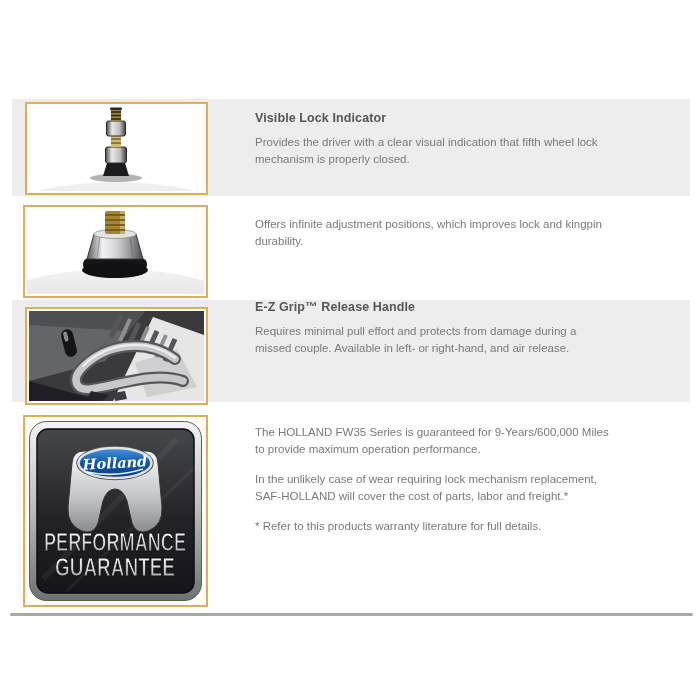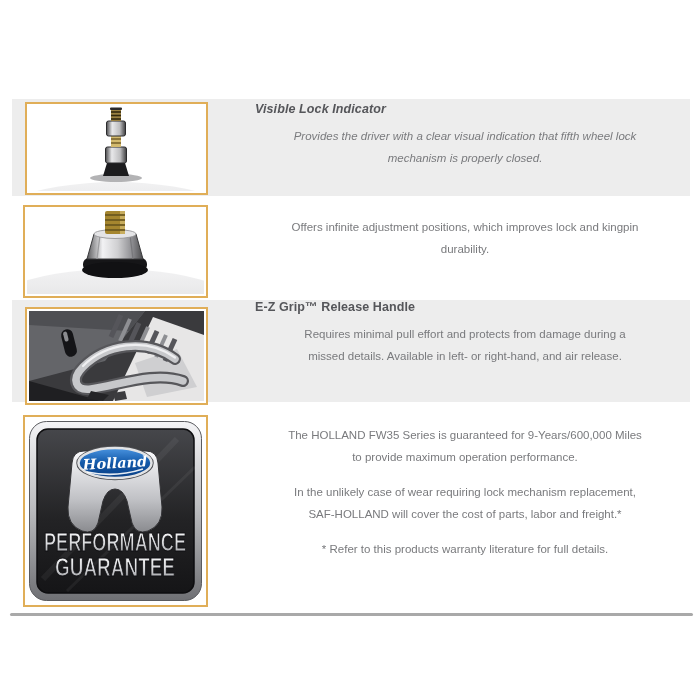--- a/index.html
+++ b/index.html
@@ -31,39 +31,38 @@
   .img-1 { left: 25px; top: 102px; width: 183px; height: 93px; }
   .img-2 { left: 23px; top: 205px; width: 185px; height: 93px; }
   .img-3 { left: 25px; top: 307px; width: 183px; height: 98px; }
   .img-4 { left: 23px; top: 415px; width: 185px; height: 192px; }
 
   .txt {
     position: absolute;
     left: 255px;
     width: 420px;
   }
-  .txt-1 { top: 102px; font-style: italic; }
+  .txt-1 { top: 111px; }
   .txt-2 { top: 216px; }
   .txt-3 { top: 300px; }
   .txt-4 { top: 424px; }
 
   .feature-title {
     margin: 0 0 9px 0;
     font-size: 12.5px;
     font-weight: bold;
     color: #55565a;
     letter-spacing: 0.1px;
   }
   .feature-body p {
     margin: 0 0 13px 0;
     font-size: 11.5px;
-    line-height: 22px;
+    line-height: 17px;
     color: #797a7d;
     white-space: pre-line;
-    text-align: center;
   }
   .divider {
     position: absolute;
     left: 10px;
     top: 613px;
     width: 683px;
     height: 3px;
     background: #a9a9a9;
     border-radius: 2px;
   }
@@ -175,21 +174,21 @@
         <path d="M146,46.5 C116,25 76,33 54,55" fill="none" stroke="#efeff1" stroke-width="2.2" stroke-linecap="round"></path>
       </g>
       <polygon points="62,80 80,84 74,90 58,88" fill="#242427"></polygon>
       <polygon points="84,82 96,80 98,88 86,90" fill="#3c3c3f"></polygon>
     </svg>
   </div>
   <div class="txt txt-3">
     <h3 class="feature-title">E-Z Grip™ Release Handle</h3>
     <div class="feature-body">
       <p>Requires minimal pull effort and protects from damage during a
-missed details. Available in left- or right-hand, and air release.</p>
+missed couple. Available in left- or right-hand, and air release.</p>
     </div>
   </div>
 
   <div class="imgbox img-4">
     <svg viewBox="0 0 177 184" preserveAspectRatio="none">
       <defs>
         <linearGradient id="frameGrad" x1="0" y1="0" x2="0" y2="1">
           <stop offset="0" stop-color="#f4f4f6"></stop>
             <stop offset="0.5" stop-color="#b9babd"></stop>
           <stop offset="1" stop-color="#6f7074"></stop>

